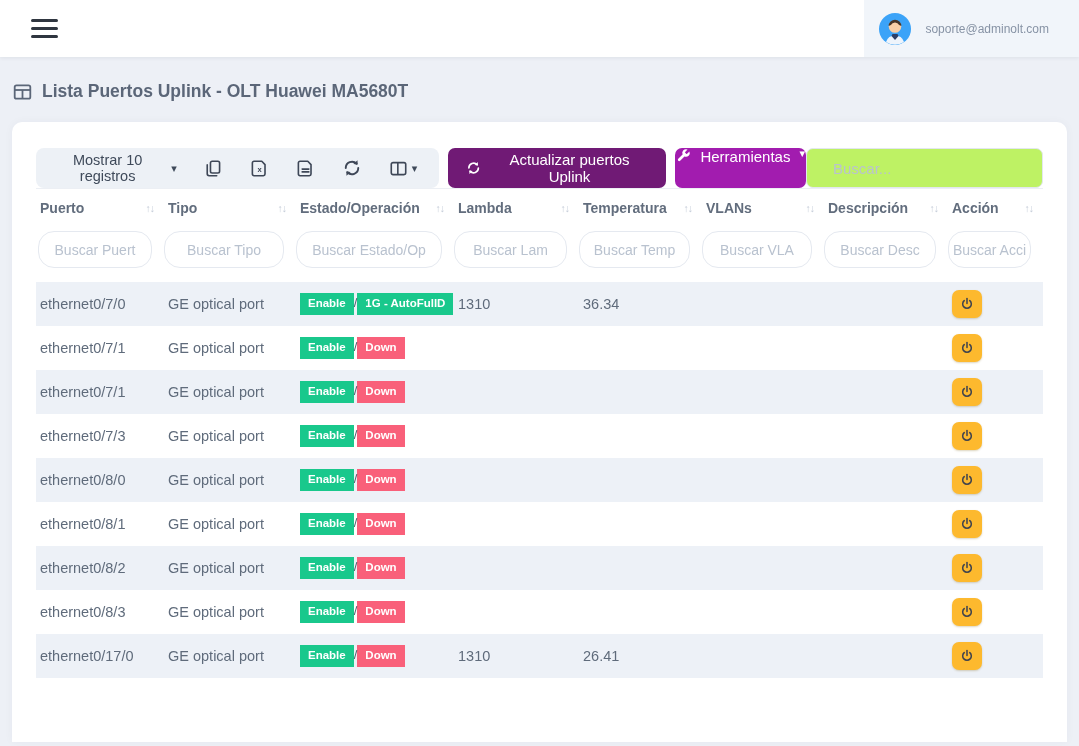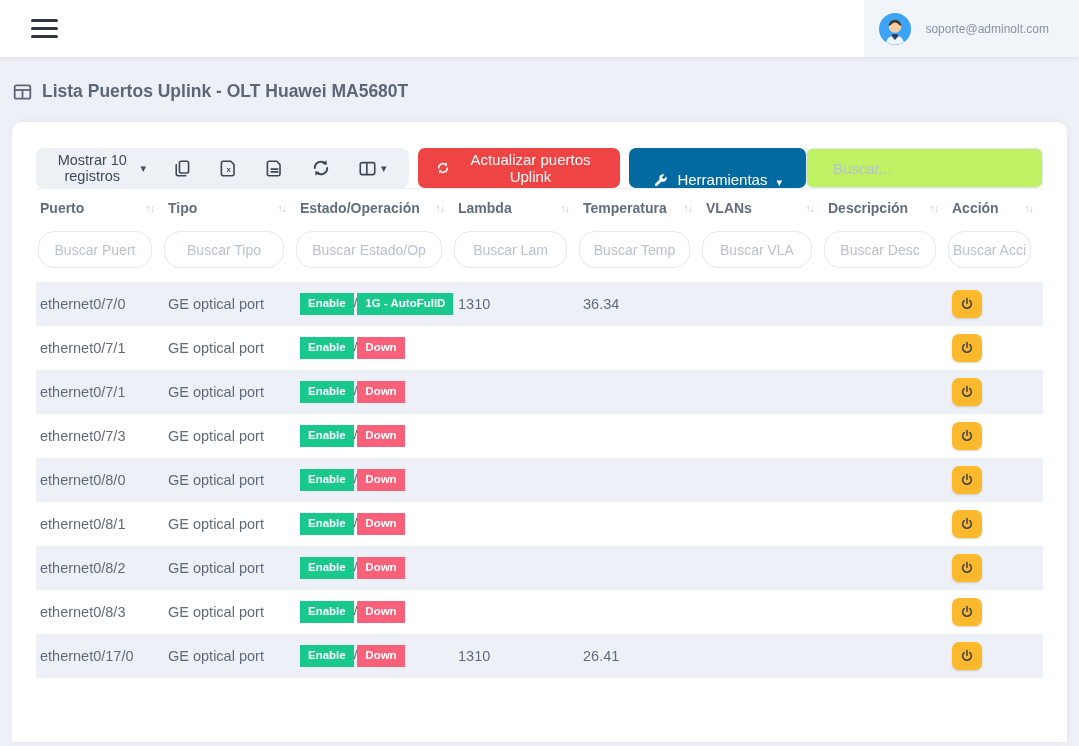--- a/index.html
+++ b/index.html
@@ -43,27 +43,27 @@
     background:#edf1f6; border-radius:8px; height:40px;
     display:flex; align-items:center; gap:27px;
     padding:0 22px 0 16px;
   }
   .show-records { display:flex; align-items:center; gap:8px; background:none;border:none; font-family:Liberation Sans, sans-serif;
     font-size:14.5px; color:#3f4a5a; cursor:pointer; padding:0; }
   .caret { font-size:11px; color:#3f4a5a; line-height:1; }
   .icon-btn { background:none; border:none; padding:0; cursor:pointer; display:flex; align-items:center; gap:4px; }
   .btn-cyan {
     margin-left:9px; height:40px; border:none; border-radius:7px;
-    background:#ef4444; color:#fff; font-family:inherit; font-size:15px;
+    background:#701a75; color:#fff; font-family:inherit; font-size:15px;
     display:flex; align-items:center; gap:9px; padding:0 18px; cursor:pointer;
   }
   .btn-dark {
     margin-left:9px; height:40px; border:none; border-radius:7px;
-    background:#0369a1; color:#fff; font-family:inherit; font-size:15px;
-    display:flex; align-items:flex-end; gap:9px; padding:0 24px; cursor:pointer;
+    background:#a21caf; color:#fff; font-family:inherit; font-size:15px;
+    display:flex; align-items:flex-start; gap:9px; padding:0 1px; cursor:pointer;
   }
   .btn-dark .caret { color:#fff; }
   .search-box {
     margin-left:auto; width:237px; height:40px;
     background:#bef264; border:1px solid #e2e7ee; border-radius:7px;
     display:flex; align-items:center; gap:11px; padding:0 13px;
   }
   .search-box input { border:none; outline:none; flex:1; font-family:inherit; font-size:15px; color:#5f6b7b; background:transparent; }
   .search-box input::placeholder { color:#b9c2cf; }
   

